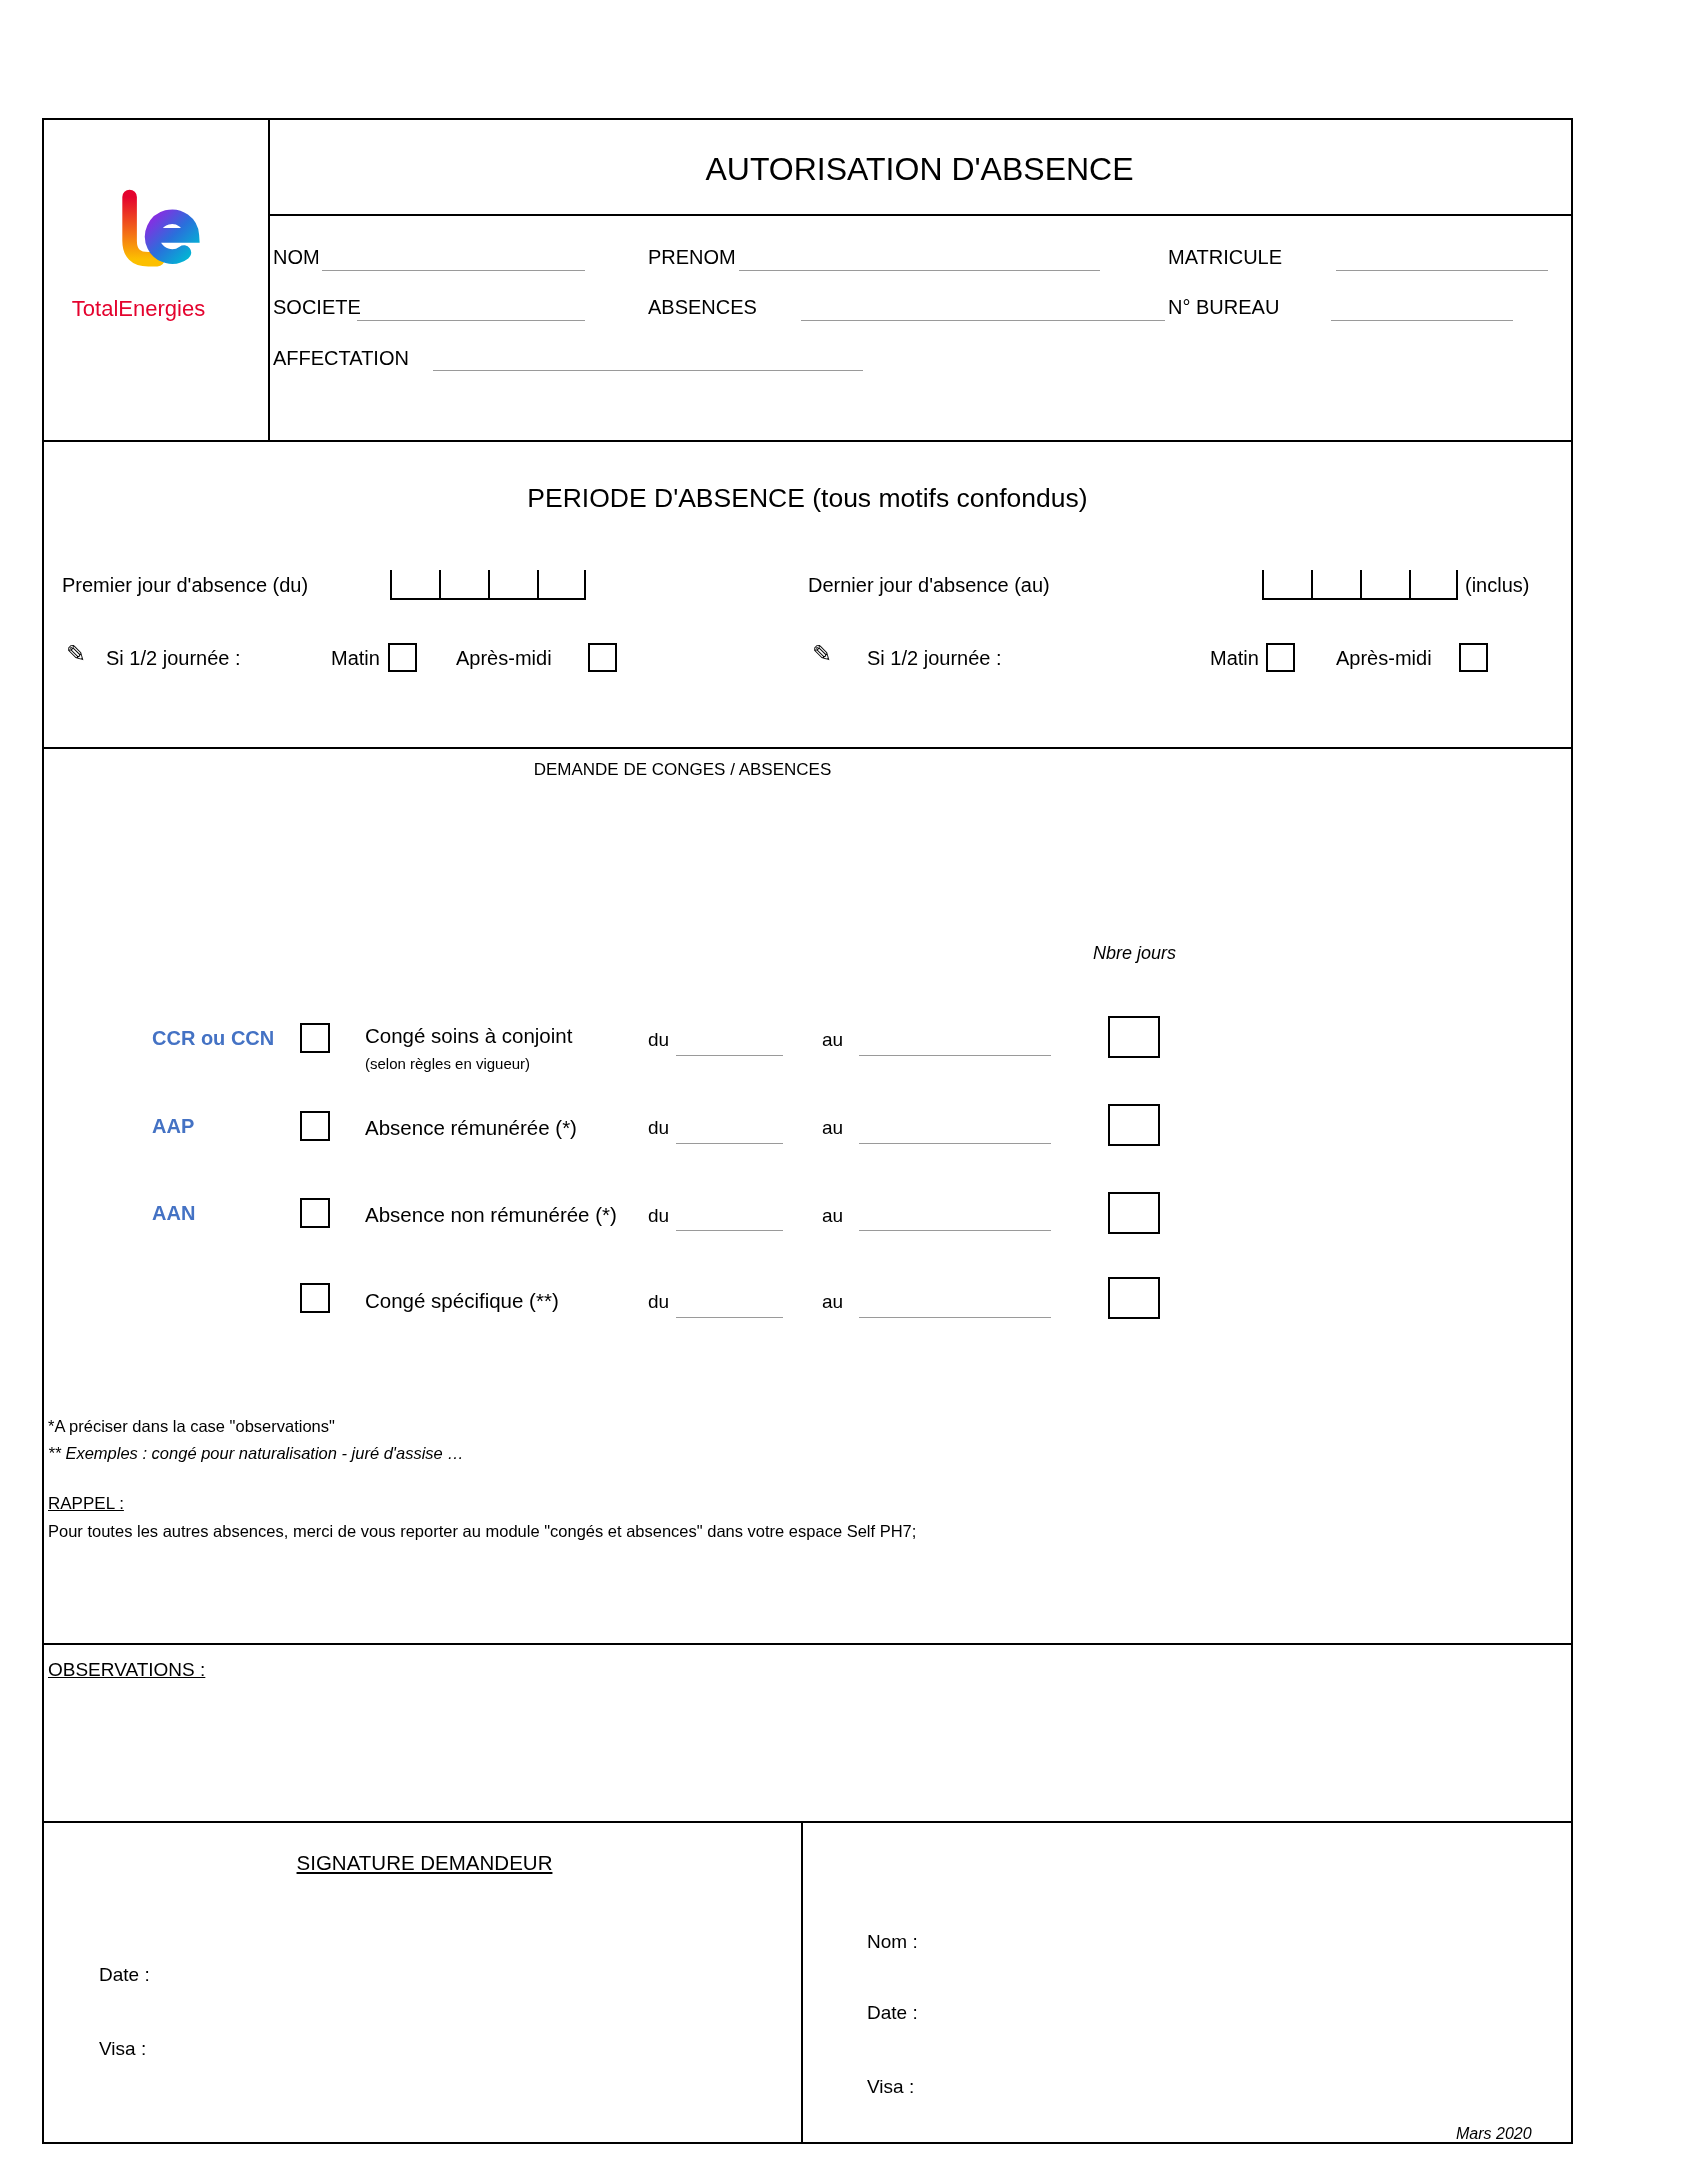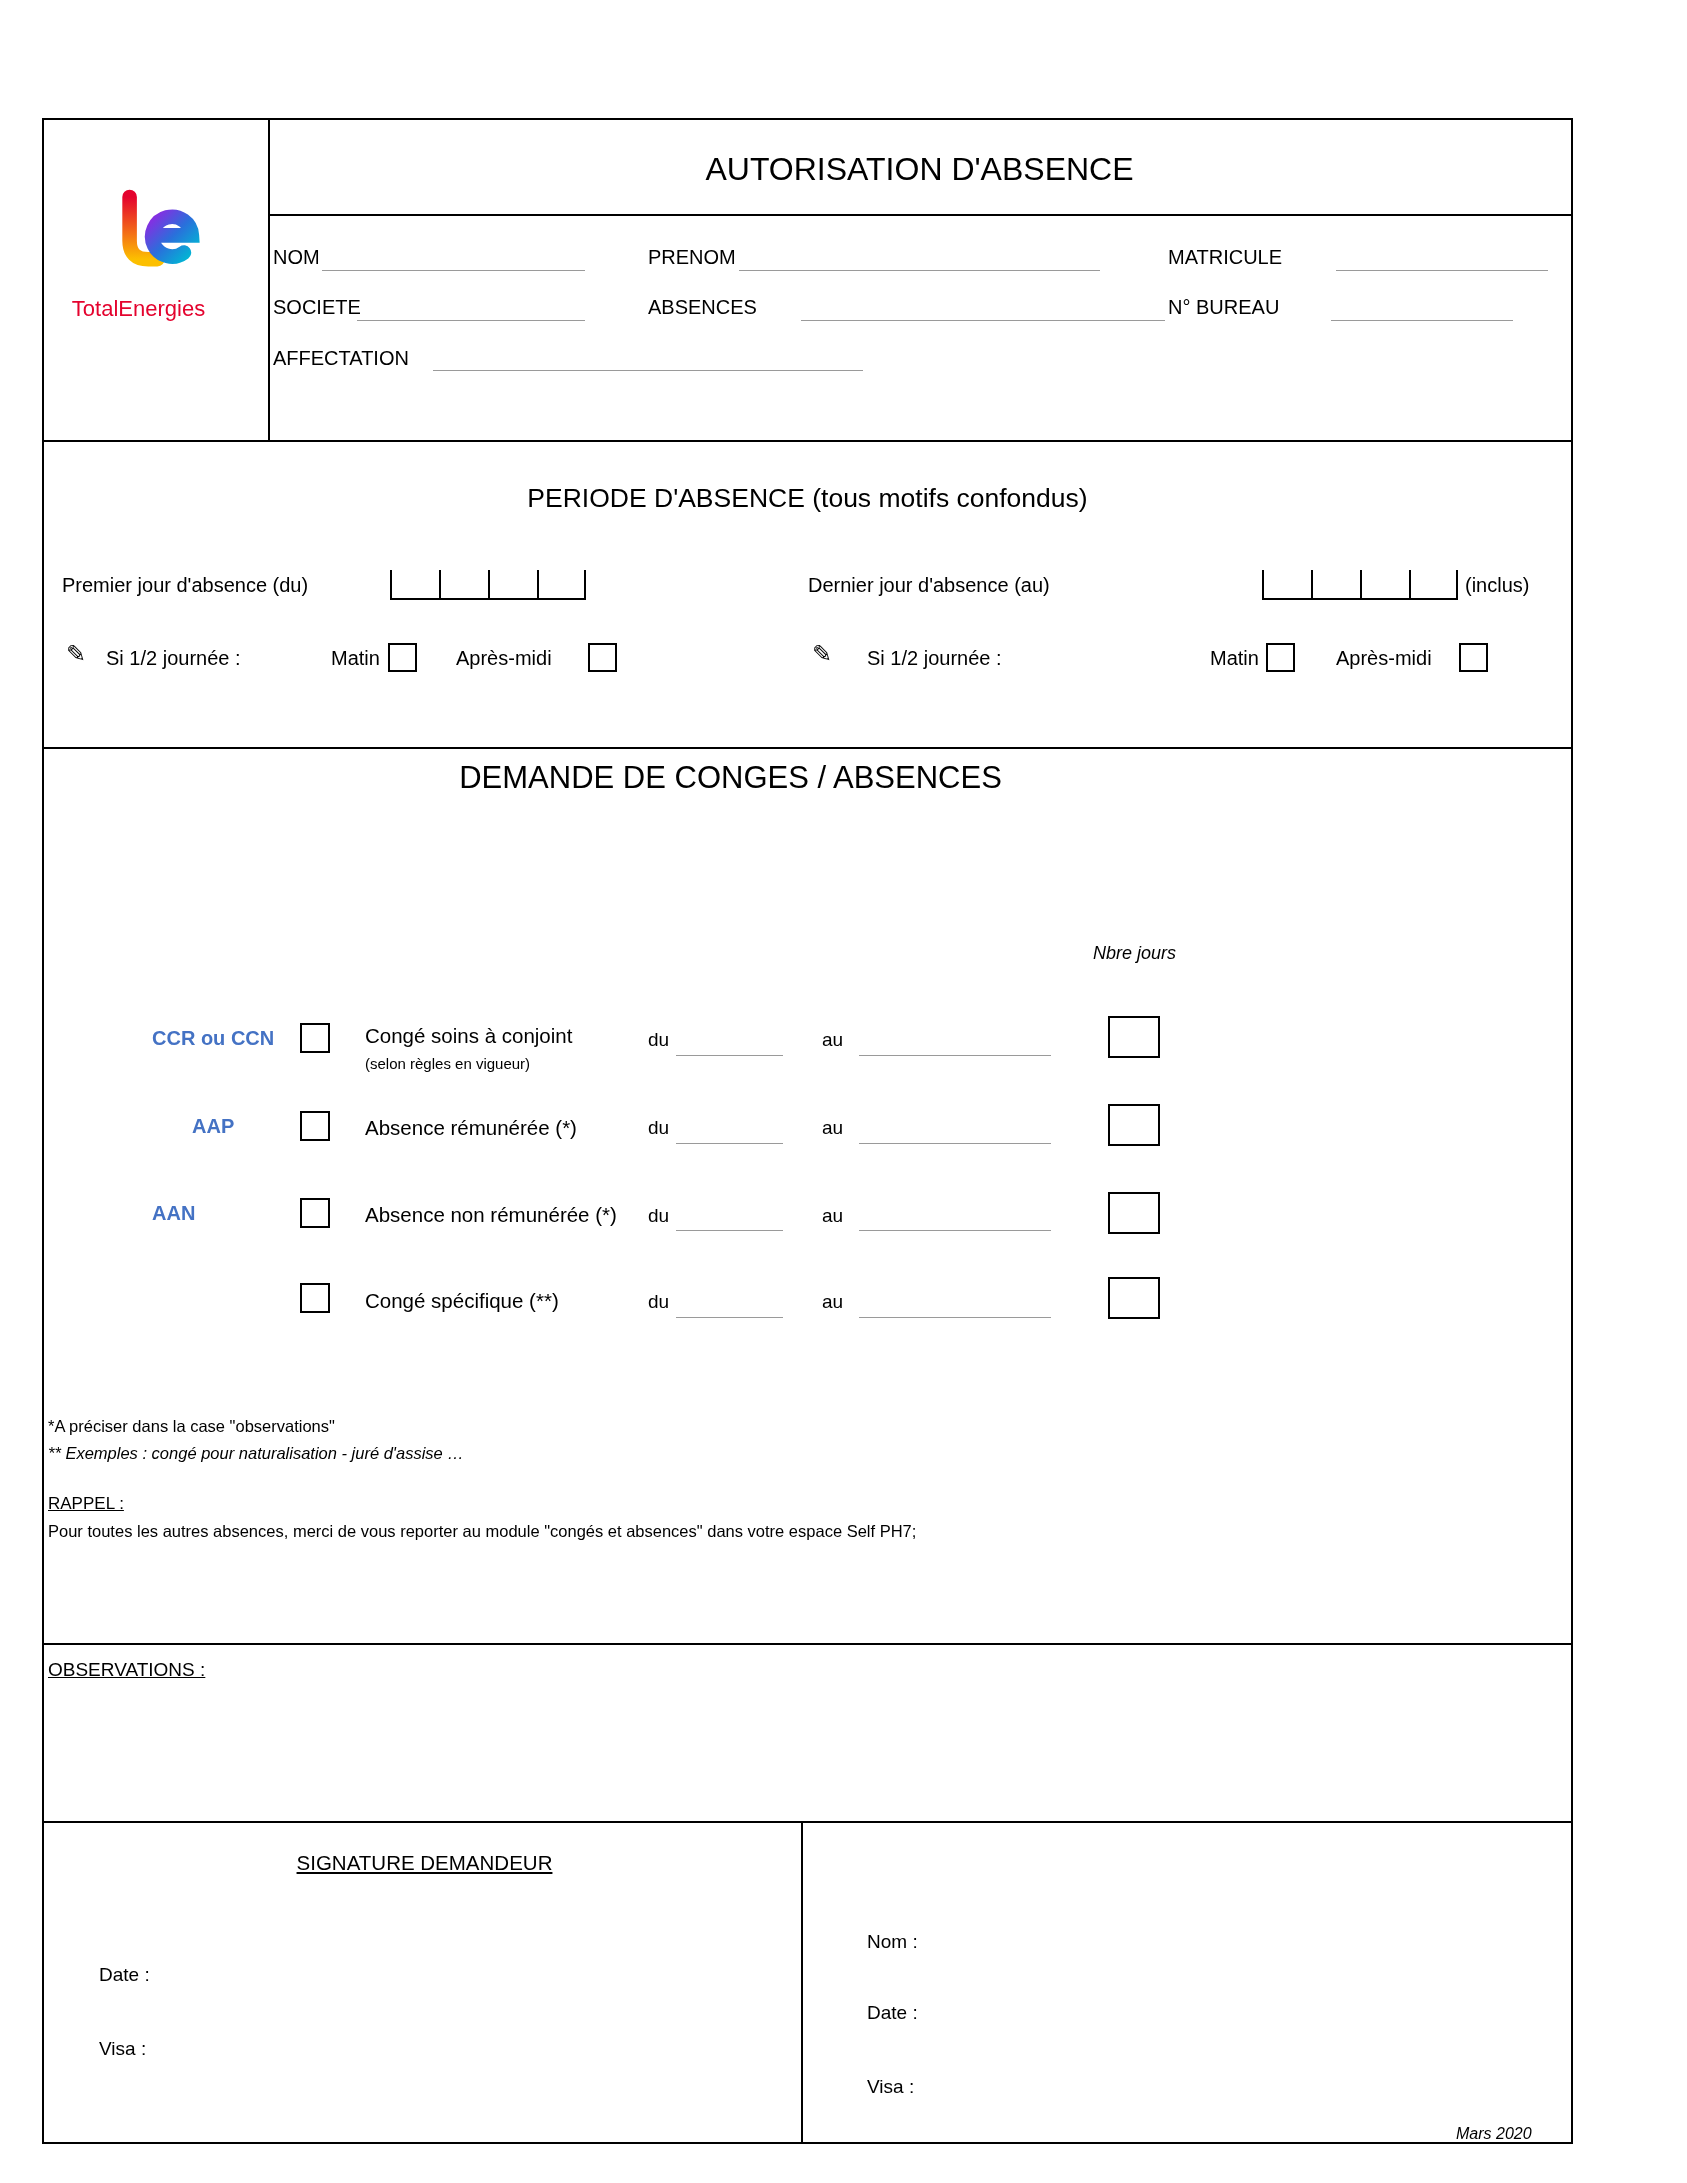--- a/index.html
+++ b/index.html
@@ -104,34 +104,34 @@
   <div class="t" style="left:456px;top:647px;font-size:20px;">Après-midi</div>
   <div class="cb" style="left:588px;top:643px;"></div>
 
   <div class="t" style="left:812px;top:640px;font-size:24px;">✎</div>
   <div class="t" style="left:867px;top:647px;font-size:20px;">Si 1/2 journée :</div>
   <div class="t" style="left:1210px;top:647px;font-size:20px;">Matin</div>
   <div class="cb" style="left:1266px;top:643px;"></div>
   <div class="t" style="left:1336px;top:647px;font-size:20px;">Après-midi</div>
   <div class="cb" style="left:1459px;top:643px;"></div>
 
-  <div class="t b ctr" style="left:42px;top:760px;width:1281px;font-size:31px;padding-left:48px;">DEMANDE DE CONGES / ABSENCES</div>
+  <div class="t b ctr" style="left:42px;top:760px;width:1281px;font-size:17px;">DEMANDE DE CONGES / ABSENCES</div>
   <div class="t b i" style="left:1093px;top:943px;font-size:18px;">Nbre jours</div>
 
   <div class="t blue" style="left:152px;top:1027px;font-size:20px;">CCR ou CCN</div>
   <div class="cb2" style="left:300px;top:1023px;"></div>
   <div class="t b" style="left:365px;top:1024px;font-size:20.5px;">Congé soins à conjoint</div>
   <div class="t" style="left:365px;top:1055px;font-size:15px;">(selon règles en vigueur)</div>
   <div class="t" style="left:648px;top:1029px;font-size:19px;">du</div>
   <div class="uline" style="left:676px;top:1055px;width:107px;"></div>
   <div class="t" style="left:822px;top:1029px;font-size:19px;">au</div>
   <div class="uline" style="left:859px;top:1055px;width:192px;"></div>
   <div class="numbox" style="left:1108px;top:1016px;"></div>
 
-  <div class="t blue" style="left:152px;top:1115px;font-size:20px;margin-left:40px;">AAP</div>
+  <div class="t blue" style="left:152px;top:1115px;font-size:20px;">AAP</div>
   <div class="cb2" style="left:300px;top:1111px;"></div>
   <div class="t b" style="left:365px;top:1116px;font-size:20.5px;">Absence rémunérée (*)</div>
   <div class="t" style="left:648px;top:1117px;font-size:19px;">du</div>
   <div class="uline" style="left:676px;top:1143px;width:107px;"></div>
   <div class="t" style="left:822px;top:1117px;font-size:19px;">au</div>
   <div class="uline" style="left:859px;top:1143px;width:192px;"></div>
   <div class="numbox" style="left:1108px;top:1104px;"></div>
 
   <div class="t blue" style="left:152px;top:1202px;font-size:20px;">AAN</div>
   <div class="cb2" style="left:300px;top:1198px;"></div>

